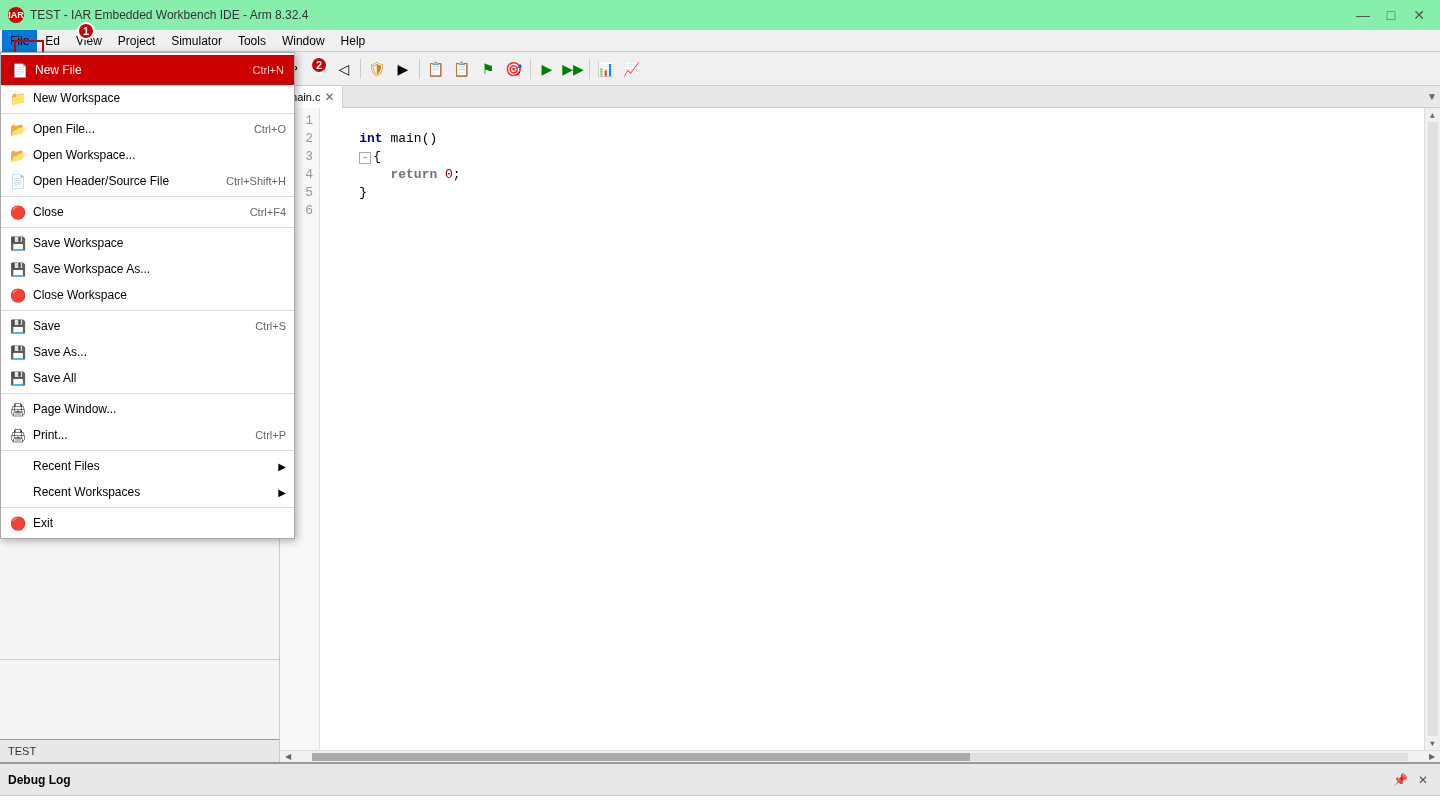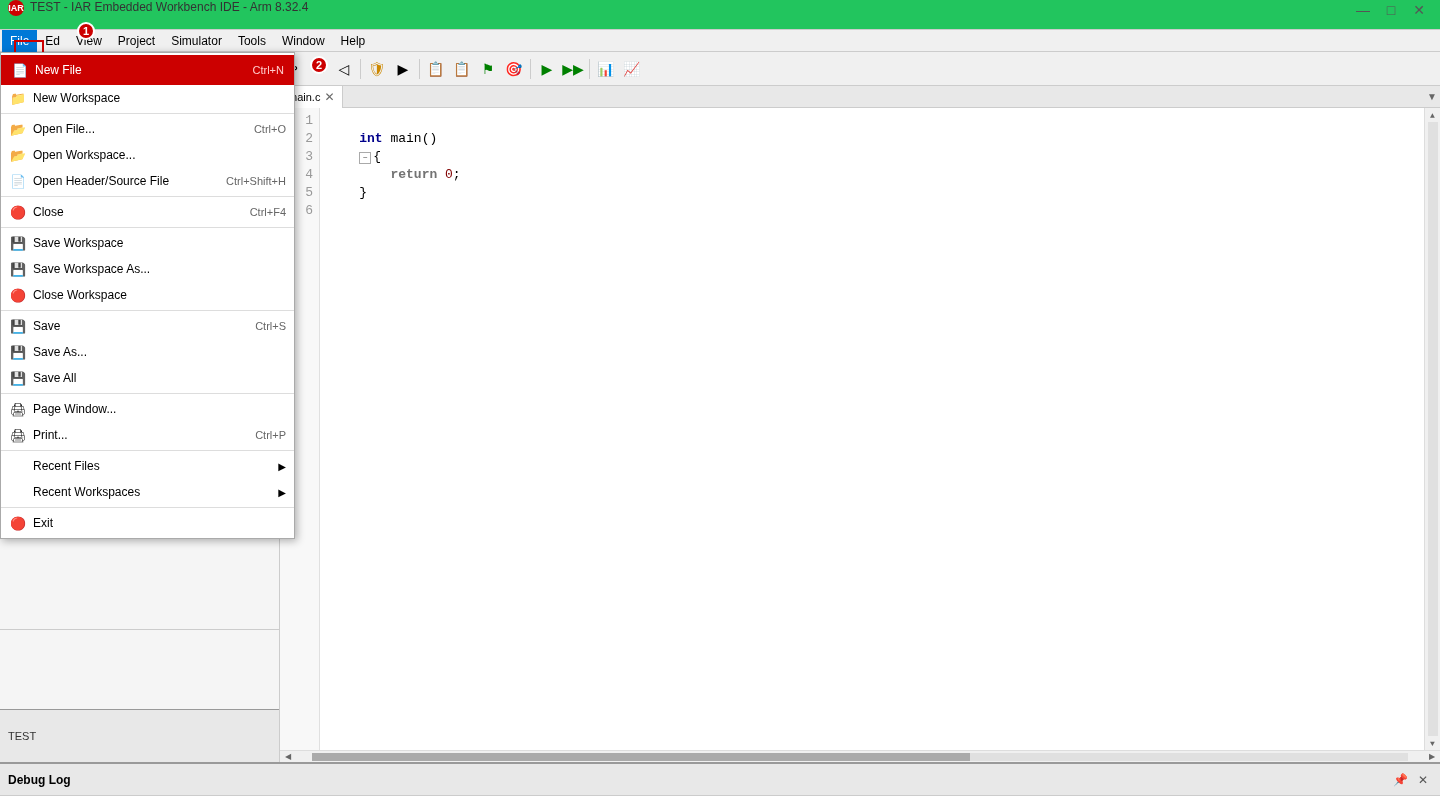--- a/index.html
+++ b/index.html
@@ -8,23 +8,24 @@
       font-size: 12px;
       background: #f0f0f0;
       width: 1440px;
       height: 804px;
       overflow: hidden;
       position: relative;
     }
 
     
     #title-bar {
-      background: #22c55e;
+      background: #86efac;
       height: 30px;
       display: flex;
+      align-items: center;
       padding: 0 8px;
       border-bottom: 1px solid #ccc;
       position: relative;
     }
     #title-bar .app-icon {
       width: 16px;
       height: 16px;
       margin-right: 6px;
       background: #cc0000;
       border-radius: 50%;
@@ -63,21 +64,21 @@
       padding: 2px 8px;
       cursor: pointer;
       font-size: 12px;
       color: #000;
       height: 22px;
       display: flex;
       align-items: center;
     }
     .menu-item.file-active {
       background: #0078d7;
-      color: #ffffff;
+      color: #000000;
       text-align: right;
     }
 
     
     #toolbar {
       background: #f0f0f0;
       height: 34px;
       display: flex;
       align-items: center;
       border-bottom: 1px solid #ccc;
@@ -388,21 +389,21 @@
       height: 24px;
     }
 
     
     #sidebar-bottom {
       height: 80px;
       border-top: 1px solid #ccc;
       background: #f5f5f5;
     }
     #sidebar-label {
-      padding: 20px 8px;
+      padding: 5px 8px;
       font-size: 11px;
       color: #333;
       border-top: 1px solid #999;
       background: #e8e8e8;
     }
 
     
     #editor-vscroll {
       width: 16px;
       background: #f0f0f0;

